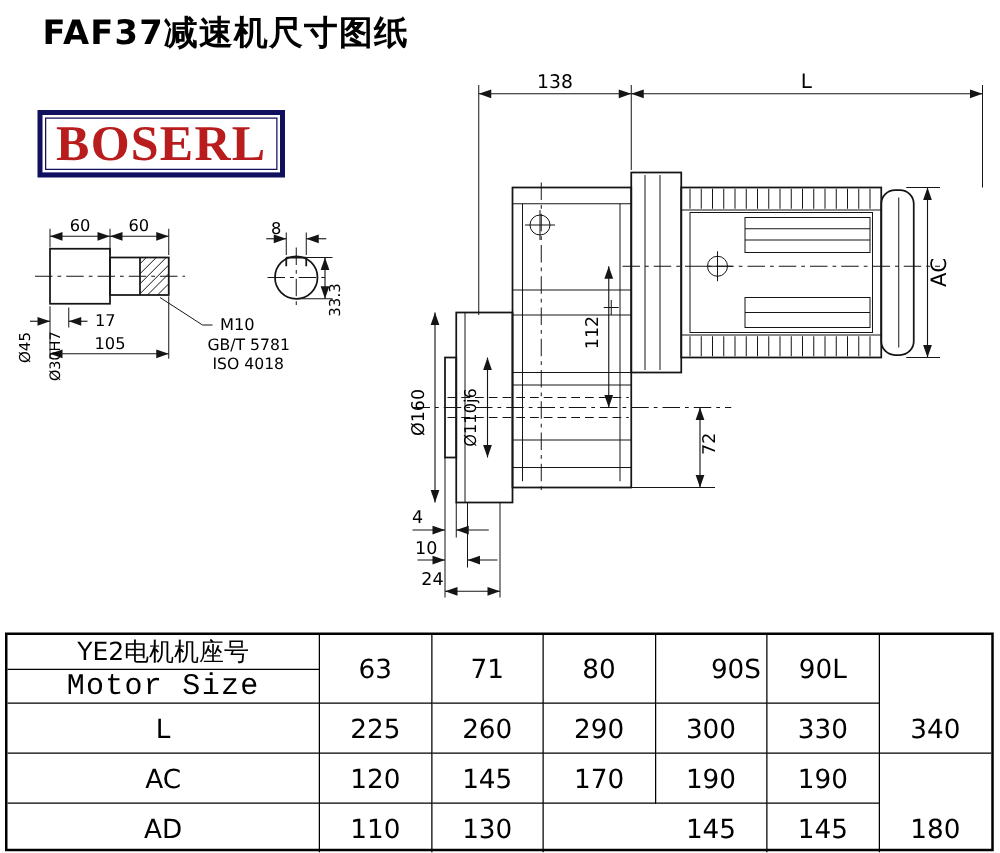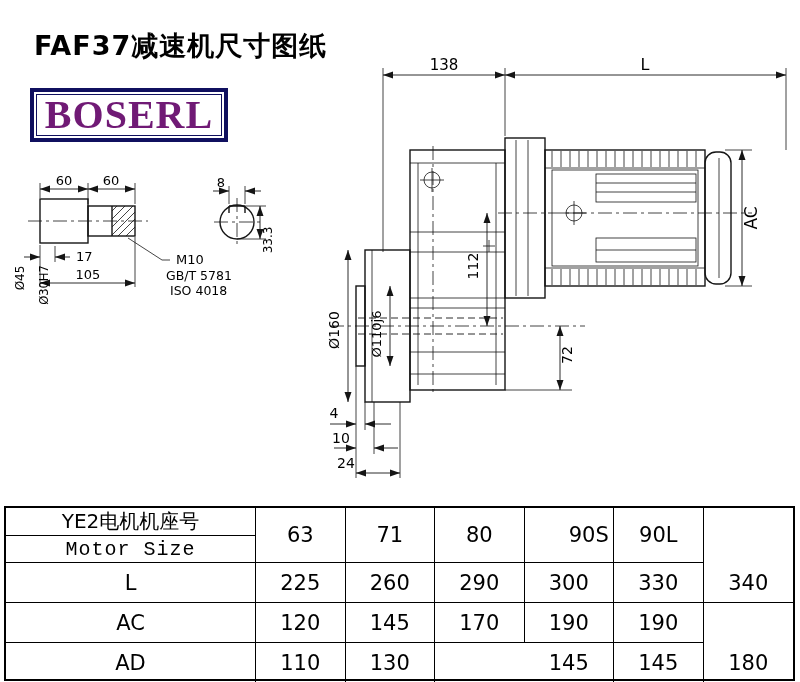--- a/index.html
+++ b/index.html
@@ -1,45 +1,45 @@
 <!DOCTYPE html>
 <html><head>
 <meta charset="utf-8">
 <style>
   html,body{margin:0;padding:0;background:#fff;}
   #page{position:relative;width:800px;height:682px;background:#fff;overflow:hidden;
         font-family:"DejaVu Sans","Liberation Sans",sans-serif;color:#000;}
   
-  .page-title{position:absolute;left:34px;top:28px;font-size:27px;font-weight:bold;
+  .page-title{position:absolute;left:34px;top:8px;font-size:27px;font-weight:bold;
               letter-spacing:1px;white-space:nowrap;}
   
   .logo-box{position:absolute;left:30px;top:88px;width:190px;height:46px;
             border:4px solid #10105f;box-shadow:inset 0 0 0 2px #fff,inset 0 0 0 3px #10105f;
             display:flex;align-items:center;justify-content:center;}
   .logo-text{font-family:"Liberation Serif","DejaVu Serif",serif;font-weight:bold;
-             font-size:40px;color:#701a75;letter-spacing:1px;line-height:1;}
+             font-size:40px;color:#b91c1c;letter-spacing:1px;line-height:1;}
   
   #draw{position:absolute;left:0;top:0;}
   .ol{stroke:#151515;fill:none;stroke-width:1.4;}
   .thin{stroke:#151515;fill:none;stroke-width:0.8;}
   .dim{stroke:#151515;fill:none;stroke-width:0.9;}
   .cl{stroke:#151515;fill:none;stroke-width:0.8;stroke-dasharray:14 4 3 4;}
   .dash{stroke:#151515;fill:none;stroke-width:0.9;stroke-dasharray:7 4;}
   #draw text{fill:#000;font-family:"DejaVu Sans","Liberation Sans",sans-serif;}
   
   .mtable{position:absolute;left:4px;top:506px;width:791px;height:175px;
           display:grid;grid-template-columns:250px repeat(6,1fr);
           grid-template-rows:28px 27px 40px 40px 40px;
           border:2px solid #000;box-sizing:border-box;font-size:21px;}
   .cell{border-right:1.5px solid #000;border-bottom:1.5px solid #000;
         display:flex;align-items:center;justify-content:center;box-sizing:border-box;}
   .cell.lastcol{border-right:none;}
   .cell.lastrow{border-bottom:none;}
   .cn{font-size:20px;}
-  .en{font-family:"Liberation Mono","DejaVu Sans Mono",monospace;font-size:20px;letter-spacing:1px;}
+  .en{font-family:"Liberation Mono","DejaVu Sans Mono",monospace;font-size:24px;letter-spacing:1px;}
 </style>
 </head>
 <body>
 
 <div id="page">
 
   <div class="page-title">FAF37减速机尺寸图纸</div>
 
   <div class="logo-box">
     <span class="logo-text">BOSERL</span>

